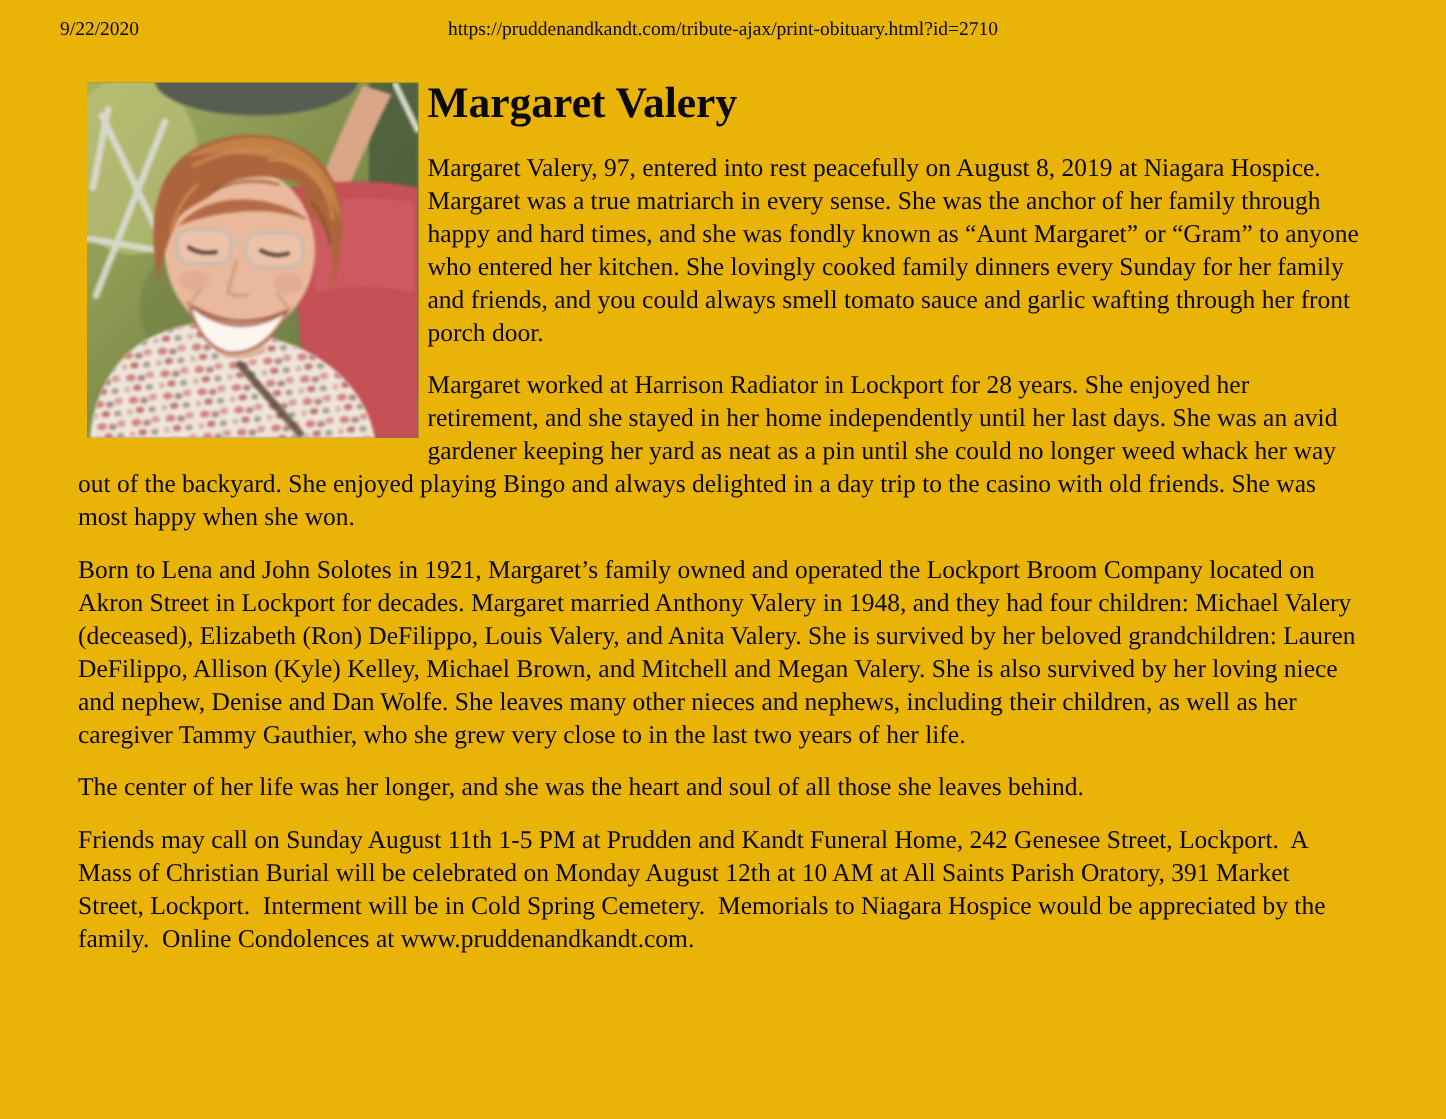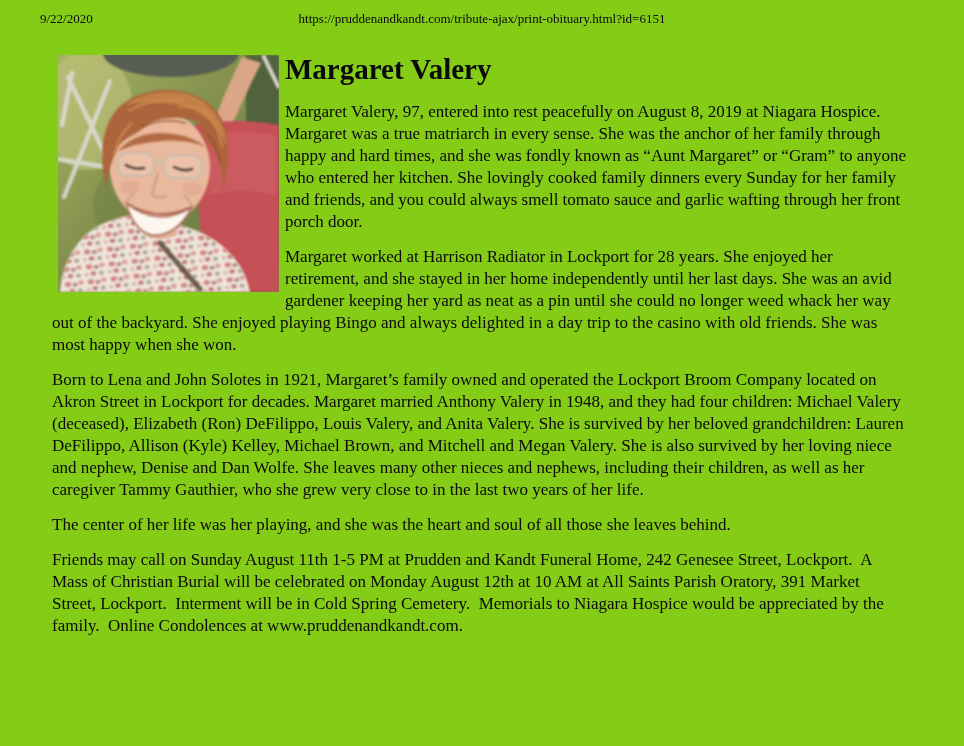--- a/index.html
+++ b/index.html
@@ -1,21 +1,21 @@
 <!DOCTYPE html>
 <html><head>
 <meta charset="utf-8">
 <style>
   * { box-sizing: border-box; }
   html, body { margin: 0; padding: 0; background: #fff; }
   .page {
     position: relative;
     width: 964px;
     height: 746px;
-    background: #84cc16;
+    background: #eab308;
     font-family: "Liberation Serif", serif;
     color: #0a0a0a;
     overflow: hidden;
   }
   .print-header {
     position: absolute;
     top: 11px;
     left: 0;
     width: 100%;
     height: 20px;
@@ -63,21 +63,21 @@
     white-space: pre-wrap;
   }
 </style>
 </head>
 <body>
 
 <div class="page">
 
   <div class="print-header">
     <span class="print-date">9/22/2020</span>
-    <span class="print-url">https://pruddenandkandt.com/tribute-ajax/print-obituary.html?id=6151</span>
+    <span class="print-url">https://pruddenandkandt.com/tribute-ajax/print-obituary.html?id=2710</span>
   </div>
 
   <div class="content">
 
     <div class="photo-frame">
       <svg width="221" height="237" viewBox="0 0 221 237" xmlns="http://www.w3.org/2000/svg">
         <defs>
           <linearGradient id="grass" x1="0" y1="0" x2="1" y2="1">
             <stop offset="0" stop-color="#a3ad5c"></stop>
             <stop offset="0.45" stop-color="#7d8c44"></stop>
@@ -170,17 +170,17 @@
           <rect x="0" y="0" width="221" height="237" fill="#ffffff" opacity="0.05"></rect>
         </g>
       </svg>
     </div>
 
     <h1 class="obit-name">Margaret Valery</h1>
 
     <p class="obit-par">Margaret Valery, 97, entered into rest peacefully on August 8, 2019 at Niagara Hospice. Margaret was a true matriarch in every sense. She was the anchor of her family through happy and hard times, and she was fondly known as “Aunt Margaret” or “Gram” to anyone who entered her kitchen. She lovingly cooked family dinners every Sunday for her family and friends, and you could always smell tomato sauce and garlic wafting through her front porch door.</p>
     <p class="obit-par">Margaret worked at Harrison Radiator in Lockport for 28 years. She enjoyed her retirement, and she stayed in her home independently until her last days. She was an avid gardener keeping her yard as neat as a pin until she could no longer weed whack her way out of the backyard. She enjoyed playing Bingo and always delighted in a day trip to the casino with old friends. She was most happy when she won.</p>
     <p class="obit-par">Born to Lena and John Solotes in 1921, Margaret’s family owned and operated the Lockport Broom Company located on Akron Street in Lockport for decades. Margaret married Anthony Valery in 1948, and they had four children: Michael Valery (deceased), Elizabeth (Ron) DeFilippo, Louis Valery, and Anita Valery. She is survived by her beloved grandchildren: Lauren DeFilippo, Allison (Kyle) Kelley, Michael Brown, and Mitchell and Megan Valery. She is also survived by her loving niece and nephew, Denise and Dan Wolfe. She leaves many other nieces and nephews, including their children, as well as her caregiver Tammy Gauthier, who she grew very close to in the last two years of her life.</p>
-    <p class="obit-par">The center of her life was her playing, and she was the heart and soul of all those she leaves behind.</p>
+    <p class="obit-par">The center of her life was her longer, and she was the heart and soul of all those she leaves behind.</p>
     <p class="obit-par">Friends may call on Sunday August 11th 1-5 PM at Prudden and Kandt Funeral Home, 242 Genesee Street, Lockport.  A Mass of Christian Burial will be celebrated on Monday August 12th at 10 AM at All Saints Parish Oratory, 391 Market Street, Lockport.  Interment will be in Cold Spring Cemetery.  Memorials to Niagara Hospice would be appreciated by the family.  Online Condolences at www.pruddenandkandt.com.</p>
 
   </div>
 </div>
 
 </body></html>

